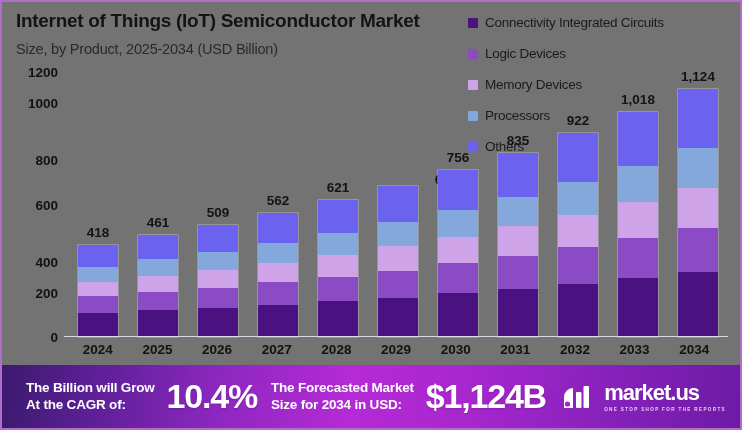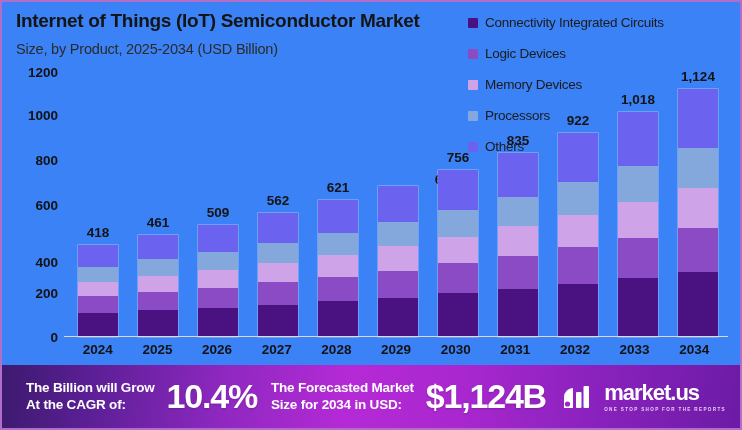--- a/index.html
+++ b/index.html
@@ -5,21 +5,21 @@
   * { box-sizing: border-box; margin: 0; padding: 0; }
   html, body {
     width: 742px; height: 430px;
     font-family: "Liberation Sans", sans-serif;
     background: #ffffff;
     overflow: hidden;
   }
   #root {
     position: relative;
     width: 742px; height: 430px;
-    background: #3b82f6;
+    background: #737373;
     border: 2px solid #b06ec9;
     overflow: hidden;
   }
 
   
   #header { position: absolute; left: 14px; top: 8px; width: 450px; }
   #chart-title {
     font-size: 19px; font-weight: bold; color: #141414;
     letter-spacing: -0.3px; white-space: nowrap;
   }
@@ -161,21 +161,21 @@
       </div>
     </div>
 
   <div id="plot">
     <div id="y-axis">
         <div class="y-tick" style="top: 265px;">0</div>
         <div class="y-tick" style="top: 220.833px;">200</div>
         <div class="y-tick" style="top: 190px;">400</div>
         <div class="y-tick" style="top: 132.5px;">600</div>
         <div class="y-tick" style="top: 88.3333px;">800</div>
-        <div class="y-tick" style="top: 43px;">1000</div>
+        <div class="y-tick" style="top: 31px;">1000</div>
         <div class="y-tick" style="top: 0px;">1200</div>
       </div>
     <div id="bars-area">
         <div class="bar-col">
           <div class="bar-value" style="bottom: 97.3083px;">418</div>
           <div class="bar-stack" style="height: 92.3083px;">
             <div class="seg" style="background: rgb(107, 99, 240); height: 23.9234%;"></div>
             <div class="seg" style="background: rgb(133, 168, 220); height: 16.0287%;"></div>
             <div class="seg" style="background: rgb(207, 163, 232); height: 16.0287%;"></div>
             <div class="seg" style="background: rgb(138, 75, 196); height: 17.9426%;"></div>

